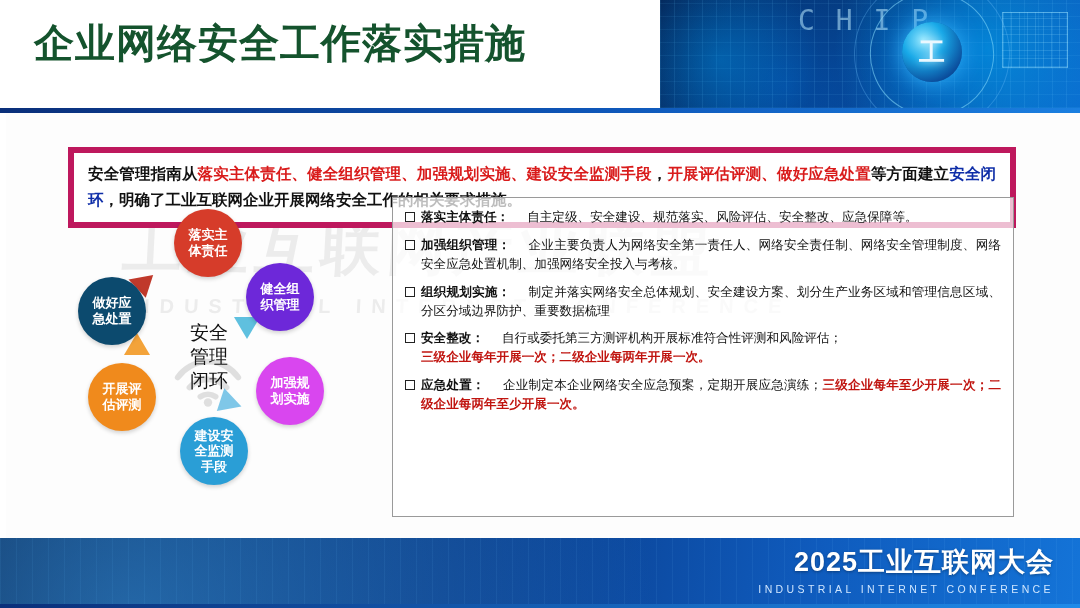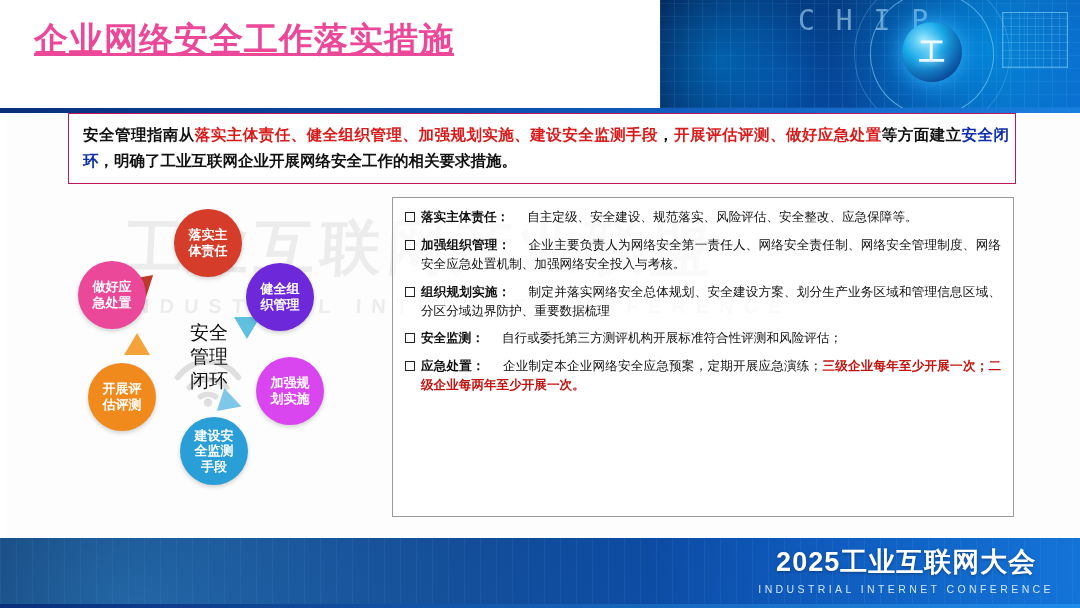--- a/index.html
+++ b/index.html
@@ -65,24 +65,23 @@
   }
   .tech-text {
     position:absolute; right:150px; top:4px;
     color:rgba(190,235,255,.55); font-size:28px; letter-spacing:2px;
     font-family:"DejaVu Sans Mono", monospace;
   }
 
   
   .title {
     position:absolute; left:34px; top:20px;
-    font-size:34px; line-height:1.15; font-weight:bold;
-    color:#ec4899; letter-spacing:1px;
+    font-size:40px; line-height:1.15; font-weight:bold;
+    color:#14532d; letter-spacing:1px;
     white-space:nowrap;
-    text-decoration:underline;
   }
   .title-rule {
     position:absolute; left:0; top:108px; width:1080px; height:5px;
     background:linear-gradient(90deg,#0a2f7a 0%, #0e56b8 55%, #1b7fe0 100%);
   }
 
   
   .body-area {
     position:absolute; left:0; top:113px; width:1080px; height:425px;
     background:#fdfdfd;
@@ -94,24 +93,24 @@
     letter-spacing:6px; white-space:nowrap;
     transform:skewX(-3deg);
     pointer-events:none;
   }
   .watermark small {
     display:block; font-size:20px; letter-spacing:10px; margin-top:6px; color:rgba(120,120,120,0.13);
   }
 
   
   .banner {
-    position:absolute; left:68px; top:0; width:948px;
-    border:1px solid #be185d;
+    position:absolute; left:68px; top:34px; width:948px;
+    border:6px solid #be185d;
     background:#fff;
-    padding:8px 6px 10px 14px;
+    padding:8px 14px 10px 14px;
     font-size:15.5px; line-height:1.65; font-weight:bold;
     color:#111;
     text-align:justify;
   }
   .banner .r { color:#d91b1b; }
   .banner .b { color:#0f2ea8; }
 
   
   .diagram {
     position:absolute; left:70px; top:100px; width:300px; height:310px;
@@ -127,21 +126,21 @@
     display:flex; align-items:center; justify-content:center; text-align:center;
     padding:4px;
     box-shadow:0 2px 4px rgba(0,0,0,.18);
     z-index:5;
   }
   .n1 { left:104px; top:-4px;  background:#d63c2a; }     
   .n2 { left:176px; top:50px;  background:#6d28d9; }     
   .n3 { left:186px; top:144px; background:#d946ef; }     
   .n4 { left:110px; top:204px; background:#2a9ed6; }     
   .n5 { left:18px;  top:150px; background:#f08a1c; }     
-  .n6 { left:8px;   top:48px;  background:#ec4899; }     
+  .n6 { left:8px;   top:64px;  background:#0c4a6e; }     
   .ring {
     position:absolute; left:46px; top:40px; width:188px; height:188px;
     border-radius:50%;
     border:16px solid rgba(210,220,235,0.0);
     z-index:1;
   }
   .arrow {
     position:absolute; width:0; height:0; z-index:4;
   }
   .arr-up {
@@ -206,21 +205,20 @@
     background:
       radial-gradient(circle at 12% 120%, rgba(70,180,255,.45), rgba(0,0,0,0) 55%),
       repeating-linear-gradient(90deg, rgba(120,200,255,.08) 0 1px, rgba(0,0,0,0) 1px 16px);
   }
   .footer-logo {
     position:absolute; right:26px; top:6px; text-align:right; color:#fff;
   }
   .footer-logo .main {
     font-size:27px; font-weight:bold; letter-spacing:1px; white-space:nowrap;
     text-shadow:0 1px 3px rgba(0,0,0,.35);
-    text-align:center;
   }
   .footer-logo .sub {
     font-size:10.5px; letter-spacing:3.4px; color:#cfe6ff; margin-top:3px;
     font-family:"Liberation Sans", sans-serif;
   }
   .footer-accent {
     position:absolute; left:0; bottom:0; width:1080px; height:4px;
     background:linear-gradient(90deg,#0a2f7a,#1f8bea);
   }
   .side-strip {
@@ -339,21 +337,22 @@
         <span class="cb"></span>
         <span class="row-text">
           <span class="lead">组织规划实施：</span><span class="sep"></span><span>制定并落实网络安全总体规划、安全建设方案、划分生产业务区域和管理信息区域、分区分域边界防护、重要数据梳理</span>
         </span>
       </div>
 
 
       <div class="row">
         <span class="cb"></span>
         <span class="row-text">
-          <span class="lead">安全监测：</span><span class="sep"></span><span>自行或委托第三方测评机构开展标准符合性评测和风险评估；</span><br>
+          <span class="lead">安全整改：</span><span class="sep"></span><span>自行或委托第三方测评机构开展标准符合性评测和风险评估；</span><br>
+          <span class="rd">三级企业每年开展一次；二级企业每两年开展一次。</span>
         </span>
       </div>
 
       <div class="row">
         <span class="cb"></span>
         <span class="row-text">
           <span class="lead">应急处置：</span><span class="sep"></span><span>企业制定本企业网络安全应急预案，定期开展应急演练；</span><span class="rd">三级企业每年至少开展一次；二级企业每两年至少开展一次。</span>
         </span>
       </div>
 

